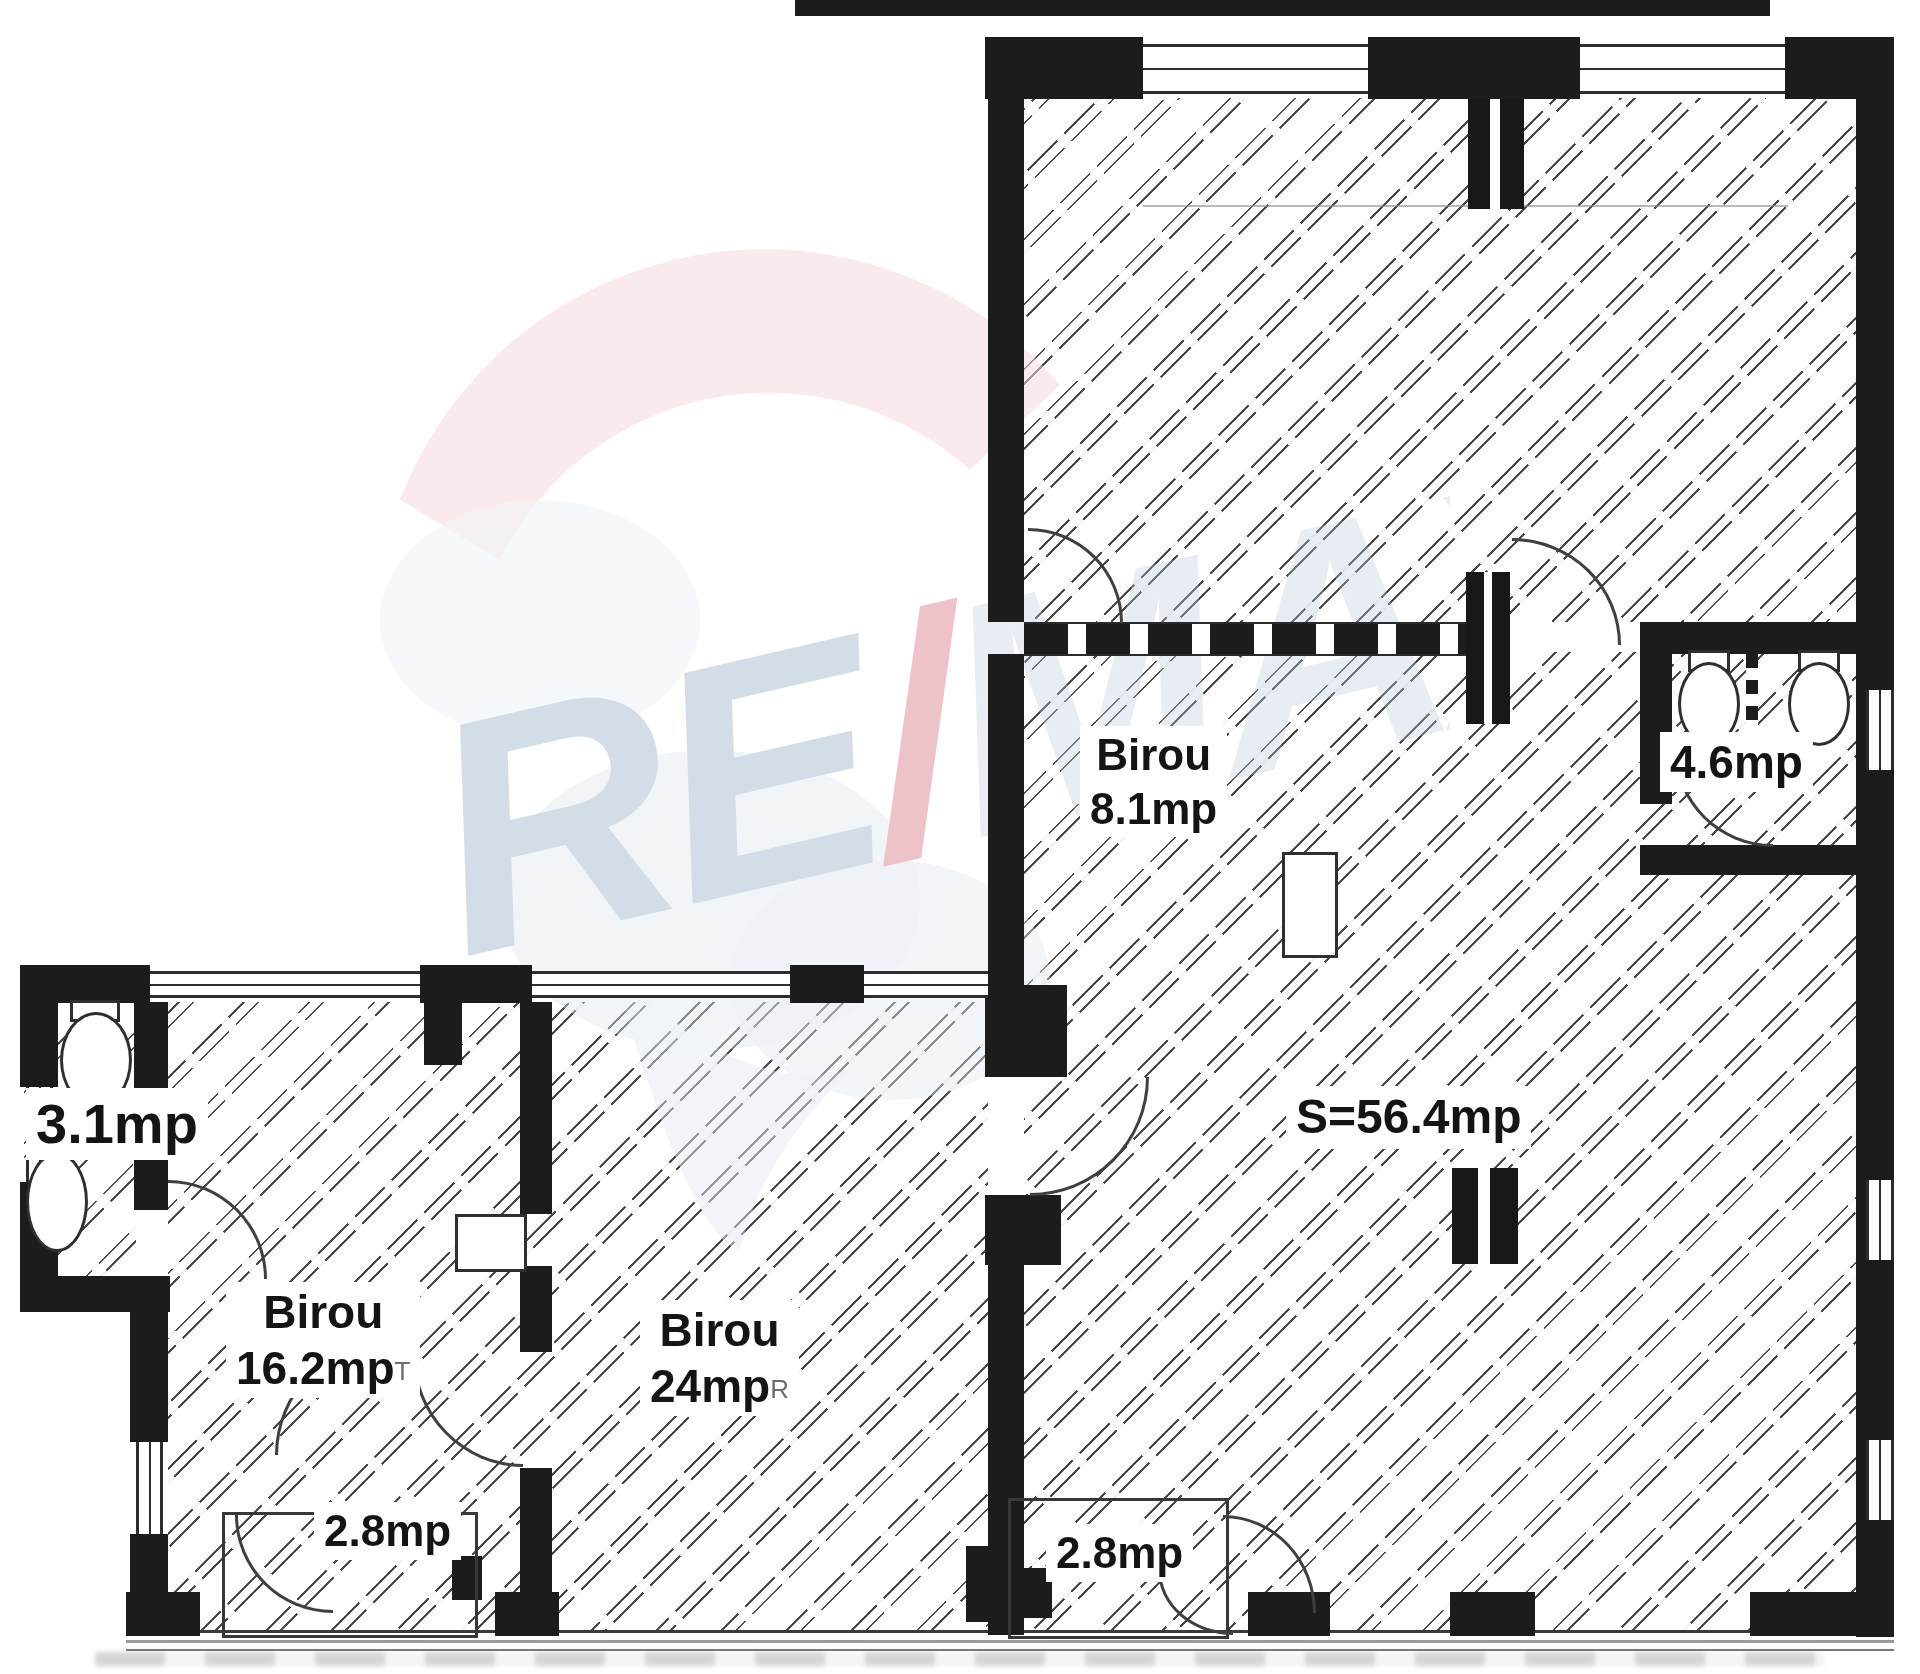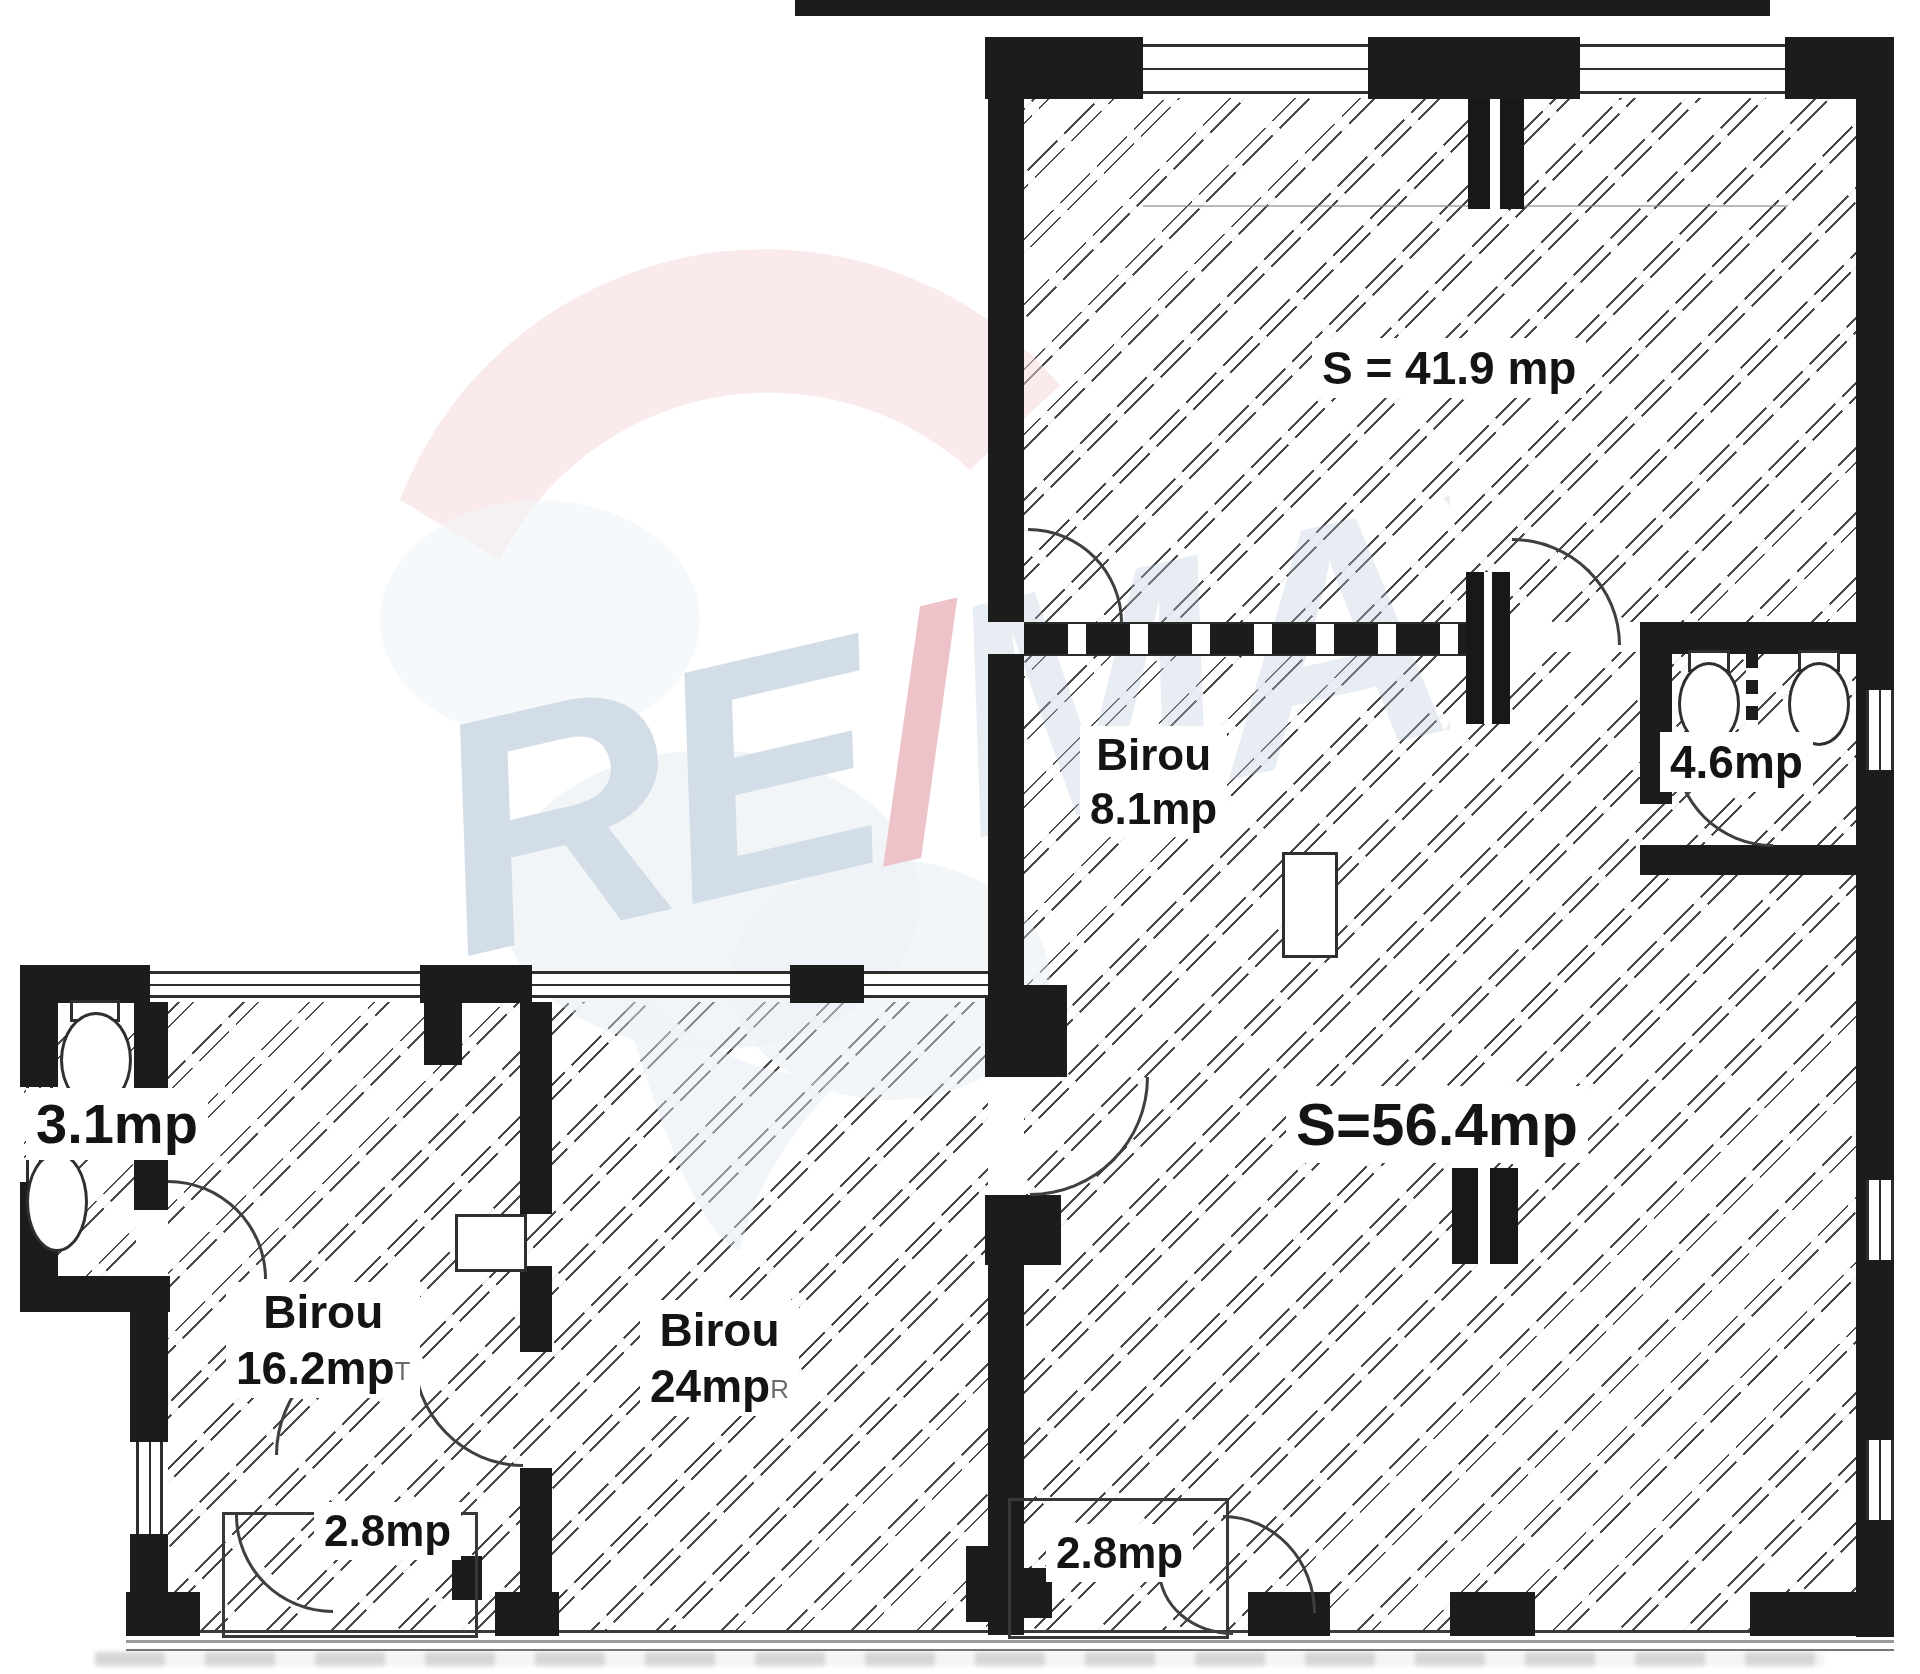--- a/index.html
+++ b/index.html
@@ -137,30 +137,29 @@
   <div class="abs box" style="left:455px;top:1214px;width:66px;height:52px;"></div>
   <div class="abs wall" style="left:520px;top:1266px;width:32px;height:86px;"></div>
   <div class="abs arc" style="left:412px;top:1352px;width:108px;height:112px;border-left:3px solid #3f3f3f;border-bottom:3px solid #3f3f3f;border-bottom-left-radius:100%;"></div>
   <div class="abs wall" style="left:520px;top:1468px;width:32px;height:166px;"></div>
 
   <div class="abs outline" style="left:222px;top:1512px;width:250px;height:120px;"></div>
   <div class="abs arc" style="left:275px;top:1340px;width:112px;height:112px;border-top:3px solid #3f3f3f;border-left:3px solid #3f3f3f;border-top-left-radius:100%;"></div>
   <div class="abs arc" style="left:235px;top:1515px;width:95px;height:95px;border-left:3px solid #3f3f3f;border-bottom:3px solid #3f3f3f;border-bottom-left-radius:100%;"></div>
   <div class="abs wall" style="left:452px;top:1556px;width:30px;height:44px;"></div>
 
-  <div class="abs lbl" style="left:1312px;top:338px;font-size:46px;"><span>S = 41.9 mp</span></div>
 
   <div class="abs lbl" style="left:1080px;top:726px;font-size:44px;">
     <div>Birou</div>
     <div>8.1mp</div>
   </div>
 
   <div class="abs lbl" style="left:1660px;top:732px;font-size:46px;"><span>4.6mp</span></div>
 
-  <div class="abs lbl" style="left:1286px;top:1086px;font-size:60px;"><span>S=56.4mp</span></div>
+  <div class="abs lbl" style="left:1286px;top:1086px;font-size:48px;"><span>S=56.4mp</span></div>
 
   <div class="abs lbl" style="left:26px;top:1088px;font-size:56px;"><span>3.1mp</span></div>
 
   <div class="abs lbl" style="left:226px;top:1282px;font-size:46px;">
     <div>Birou</div>
     <div><span>16.2mp</span><span class="mark">T</span></div>
   </div>
 
   <div class="abs lbl" style="left:640px;top:1300px;font-size:46px;">
     <div>Birou</div>

